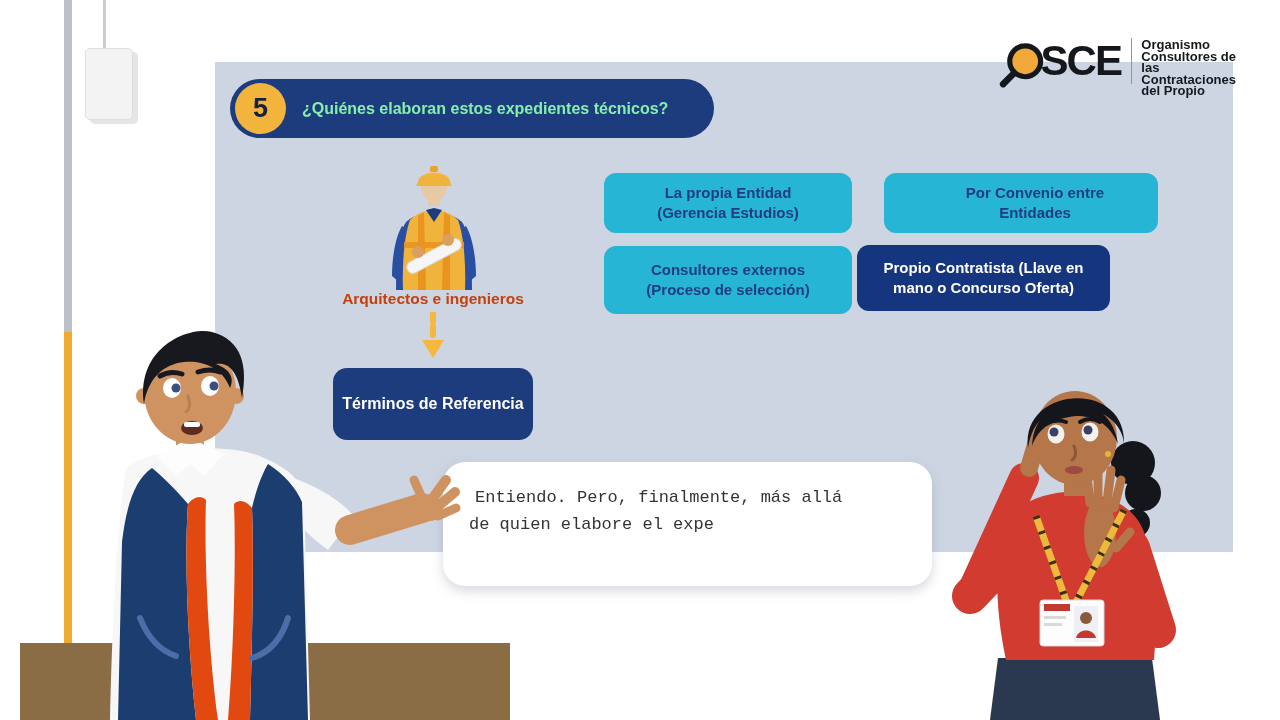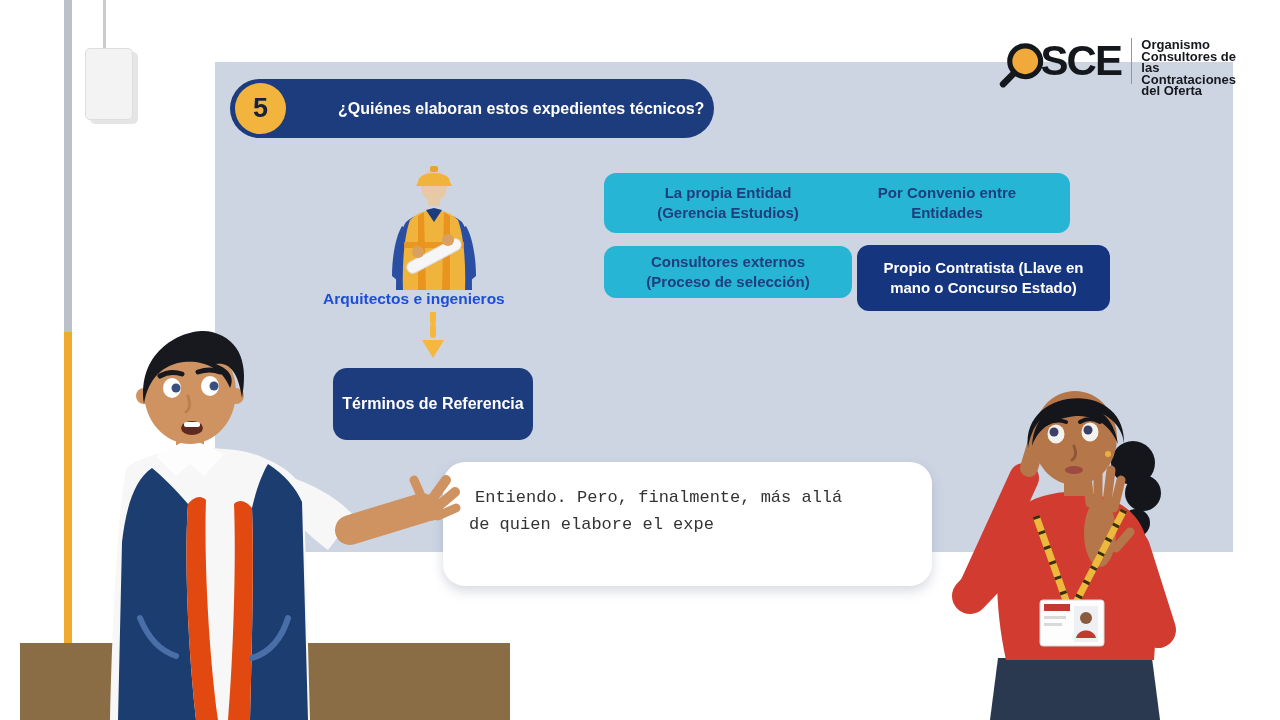--- a/index.html
+++ b/index.html
@@ -24,37 +24,37 @@
   .desk{left:20px;top:643px;width:490px;height:77px;background:#8b6d45;}
 
   
   .panel{left:215px;top:62px;width:1018px;height:490px;background:#cdd5e3;z-index:1;}
 
   .banner{left:230px;top:79px;width:484px;height:59px;background:#1d3c7e;border-radius:30px;
           display:flex;align-items:center;z-index:2;}
   .badge-circle{position:absolute;left:5px;top:4px;width:51px;height:51px;border-radius:50%;
           background:#f2b43d;display:flex;align-items:center;justify-content:center;
           font-size:27px;font-weight:bold;color:#17223f;}
-  .banner-title{margin-left:108px;color:#ffffff;font-weight:bold;font-size:16px;white-space:nowrap;}
-
-  .caption{left:323px;top:290px;width:220px;font-size:15.5px;font-weight:bold;
-           color:#1d4ed8;z-index:2;}
+  .banner-title{margin-left:72px;color:#86efac;font-weight:bold;font-size:16px;white-space:nowrap;}
+
+  .caption{left:323px;top:290px;width:220px;text-align:center;font-size:15.5px;font-weight:bold;
+           color:#c2410c;z-index:2;}
 
   .terminos{left:333px;top:368px;width:200px;height:72px;background:#1d3c7e;border-radius:14px;
             display:flex;align-items:center;justify-content:center;z-index:2;
             color:#ffffff;font-weight:bold;font-size:16px;text-align:center;}
 
   .opt{border-radius:12px;display:flex;align-items:center;justify-content:center;text-align:center;
        font-weight:bold;font-size:15px;line-height:1.35;z-index:2;}
   .opt.cyan{background:#27b5d6;color:#1e3e7e;}
   .opt.navy{background:#16357f;color:#ffffff;}
   .opt span{display:block;}
   .o1{left:604px;top:173px;width:248px;height:60px;} .o1 span{max-width:190px;}
-  .o2{left:824px;top:173px;width:246px;height:60px;} .o2 span{max-width:190px;}
-  .o3{left:604px;top:246px;width:248px;height:52px;} .o3 span{max-width:200px;}
+  .o2{left:884px;top:173px;width:246px;height:60px;padding-left:28px;} .o2 span{max-width:190px;}
+  .o3{left:604px;top:246px;width:248px;height:68px;} .o3 span{max-width:200px;}
   .o4{left:857px;top:245px;width:253px;height:66px;} .o4 span{max-width:238px;}
 
   
   .bubble{left:443px;top:462px;width:489px;height:124px;background:#ffffff;border-radius:22px;
           box-shadow:0 5px 12px rgba(110,120,140,.28);z-index:3;}
   .bubble-text{margin:22px 28px 0 26px;max-width:392px;font-size:17px;color:#333333;
           line-height:27px;text-indent:6px;font-family:Liberation Mono, monospace;}
 
   
   .logo{left:998px;top:28px;width:238px;height:68px;display:flex;z-index:4;}
@@ -123,39 +123,39 @@
   <div class="abs opt cyan o1">
     <span>La propia Entidad (Gerencia Estudios)</span>
   </div>
   <div class="abs opt cyan o2">
     <span>Por Convenio entre Entidades</span>
   </div>
   <div class="abs opt cyan o3">
     <span>Consultores externos (Proceso de selección)</span>
   </div>
   <div class="abs opt navy o4">
-    <span>Propio Contratista (Llave en mano o Concurso Estado)</span>
+    <span>Propio Contratista (Llave en mano o Concurso Oferta)</span>
   </div>
 
   <div class="abs bubble">
     <div class="bubble-text">Entiendo. Pero, finalmente, más allá de quien elabore el expe</div>
   </div>
 
   <div class="abs logo">
     <svg width="66" height="68" viewBox="0 0 66 68">
       <circle cx="37" cy="33" r="21" fill="#f2a93b" stroke="#14171c" stroke-width="7"></circle>
       <line x1="21" y1="50" x2="7" y2="64" stroke="#14171c" stroke-width="9" stroke-linecap="round"></line>
     </svg>
     <div class="logo-acronym">SCE</div>
     <div class="logo-divider"></div>
     <div class="logo-org">
       <div>Organismo</div>
       <div>Consultores de las</div>
       <div>Contrataciones</div>
-      <div>del Oferta</div>
+      <div>del Propio</div>
     </div>
   </div>
 
   <svg class="abs char" style="left:92px;top:318px;" width="372" height="402" viewBox="0 0 372 402">
 
     <rect x="58" y="378" width="138" height="24" rx="4" fill="#7d8698"></rect>
 
     <path d="M34,150 C60,128 140,124 172,140 C196,150 208,162 212,176 L218,402 L18,402 C20,320 24,210 34,150 Z" fill="#f7f7f7"></path>
 
     <path d="M196,158 C225,168 248,182 262,198 L236,232 C214,216 196,196 184,180 Z" fill="#f7f7f7"></path>

